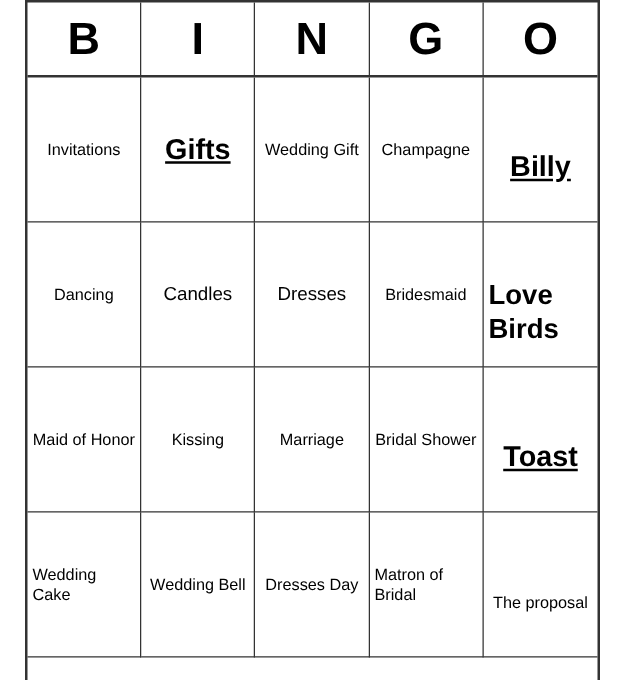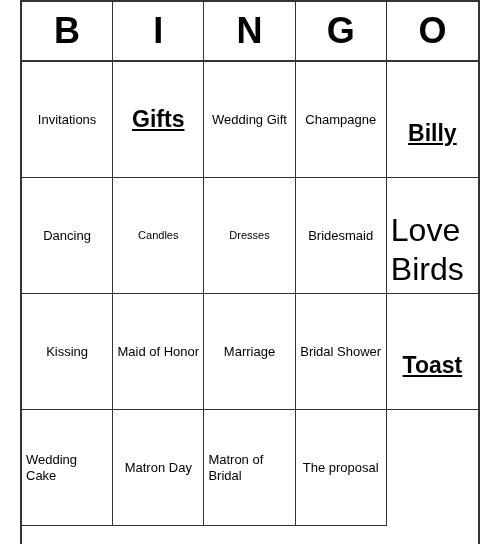--- a/index.html
+++ b/index.html
@@ -51,22 +51,22 @@
       margin-top: 28px;
     }
     .bingo-cell:nth-child(n+21) {
       border-bottom: none;
     }
     .bingo-cell span {
       display: block;
       line-height: 1.2;
     }
     .size-sm { font-size: 13px; }
-    .size-md { font-size: 11px; }
-    .size-lg { font-size: 32px; font-weight: normal; }
+    .size-md { font-size: 15px; }
+    .size-lg { font-size: 22px; font-weight: bold; }
     .size-xl { font-size: 23px; font-weight: bold; text-decoration: underline; }
   </style>
 </head>
 <body>
 
 <div class="bingo-card">
   <div class="bingo-header">
   <div class="bingo-header-cell">B</div>
       <div class="bingo-header-cell">I</div>
       <div class="bingo-header-cell">N</div>
@@ -98,39 +98,42 @@
       <div class="bingo-cell">
         <span class="size-md">Dresses</span>
       </div>
       <div class="bingo-cell">
         <span class="size-sm">Bridesmaid</span>
       </div>
       <div class="bingo-cell">
         <span class="size-lg">Love Birds</span>
       </div>
       <div class="bingo-cell">
-        <span class="size-sm">Kissing</span>
+        <span class="size-sm">Maid of Honor</span>
       </div>
       <div class="bingo-cell">
-        <span class="size-sm">Maid of Honor</span>
+        <span class="size-sm">Kissing</span>
       </div>
       <div class="bingo-cell">
         <span class="size-sm">Marriage</span>
       </div>
       <div class="bingo-cell">
         <span class="size-sm">Bridal Shower</span>
       </div>
       <div class="bingo-cell">
         <span class="size-xl">Toast</span>
       </div>
       <div class="bingo-cell">
         <span class="size-sm">Wedding Cake</span>
       </div>
       <div class="bingo-cell">
-        <span class="size-sm">Matron Day</span>
+        <span class="size-sm">Wedding Bell</span>
+      </div>
+      <div class="bingo-cell">
+        <span class="size-sm">Dresses Day</span>
       </div>
       <div class="bingo-cell">
         <span class="size-sm">Matron of Bridal</span>
       </div>
       <div class="bingo-cell">
         <span class="size-sm">The proposal</span>
       </div>
     </div>
 </div>
 

